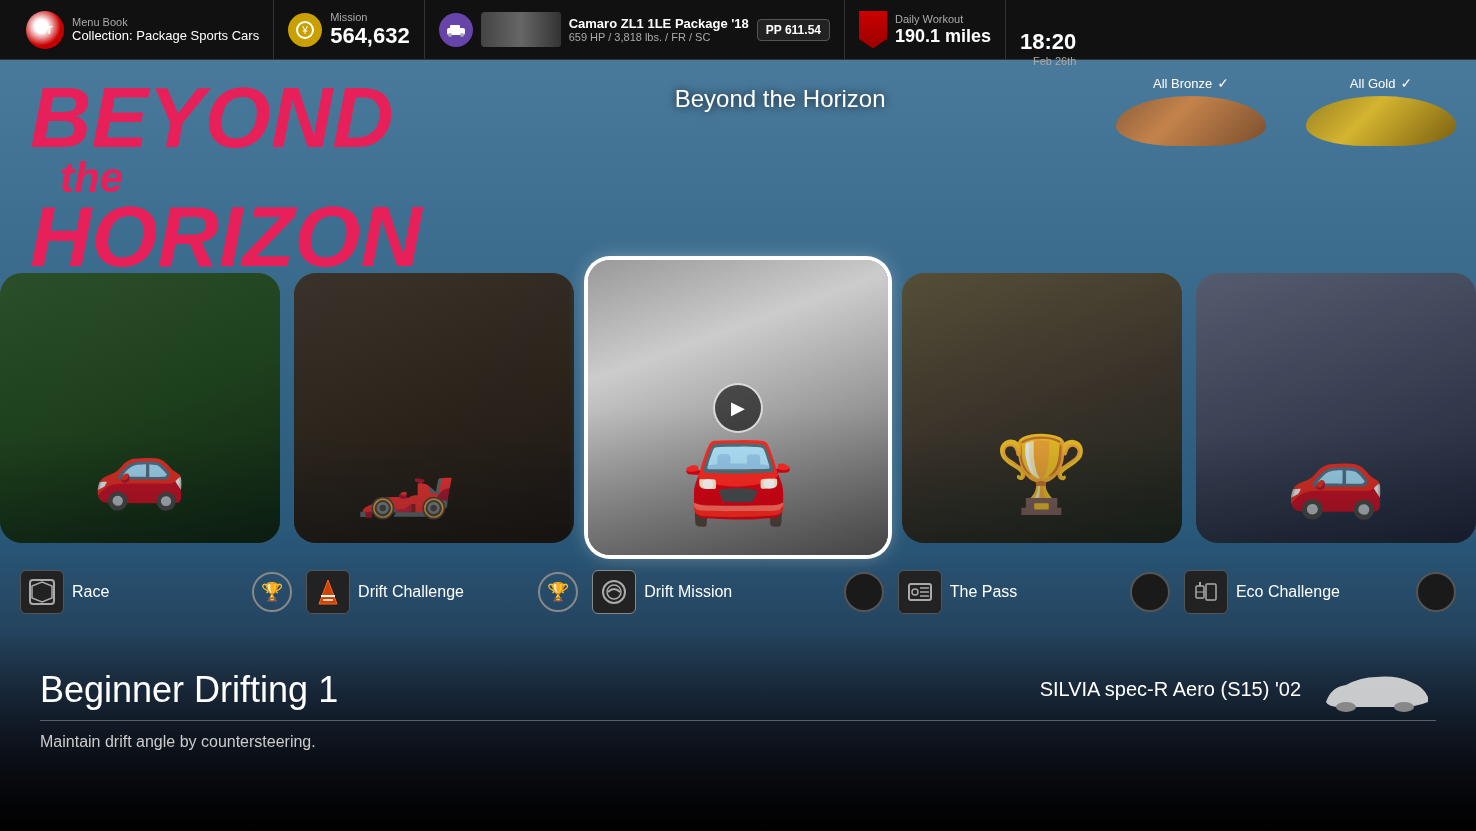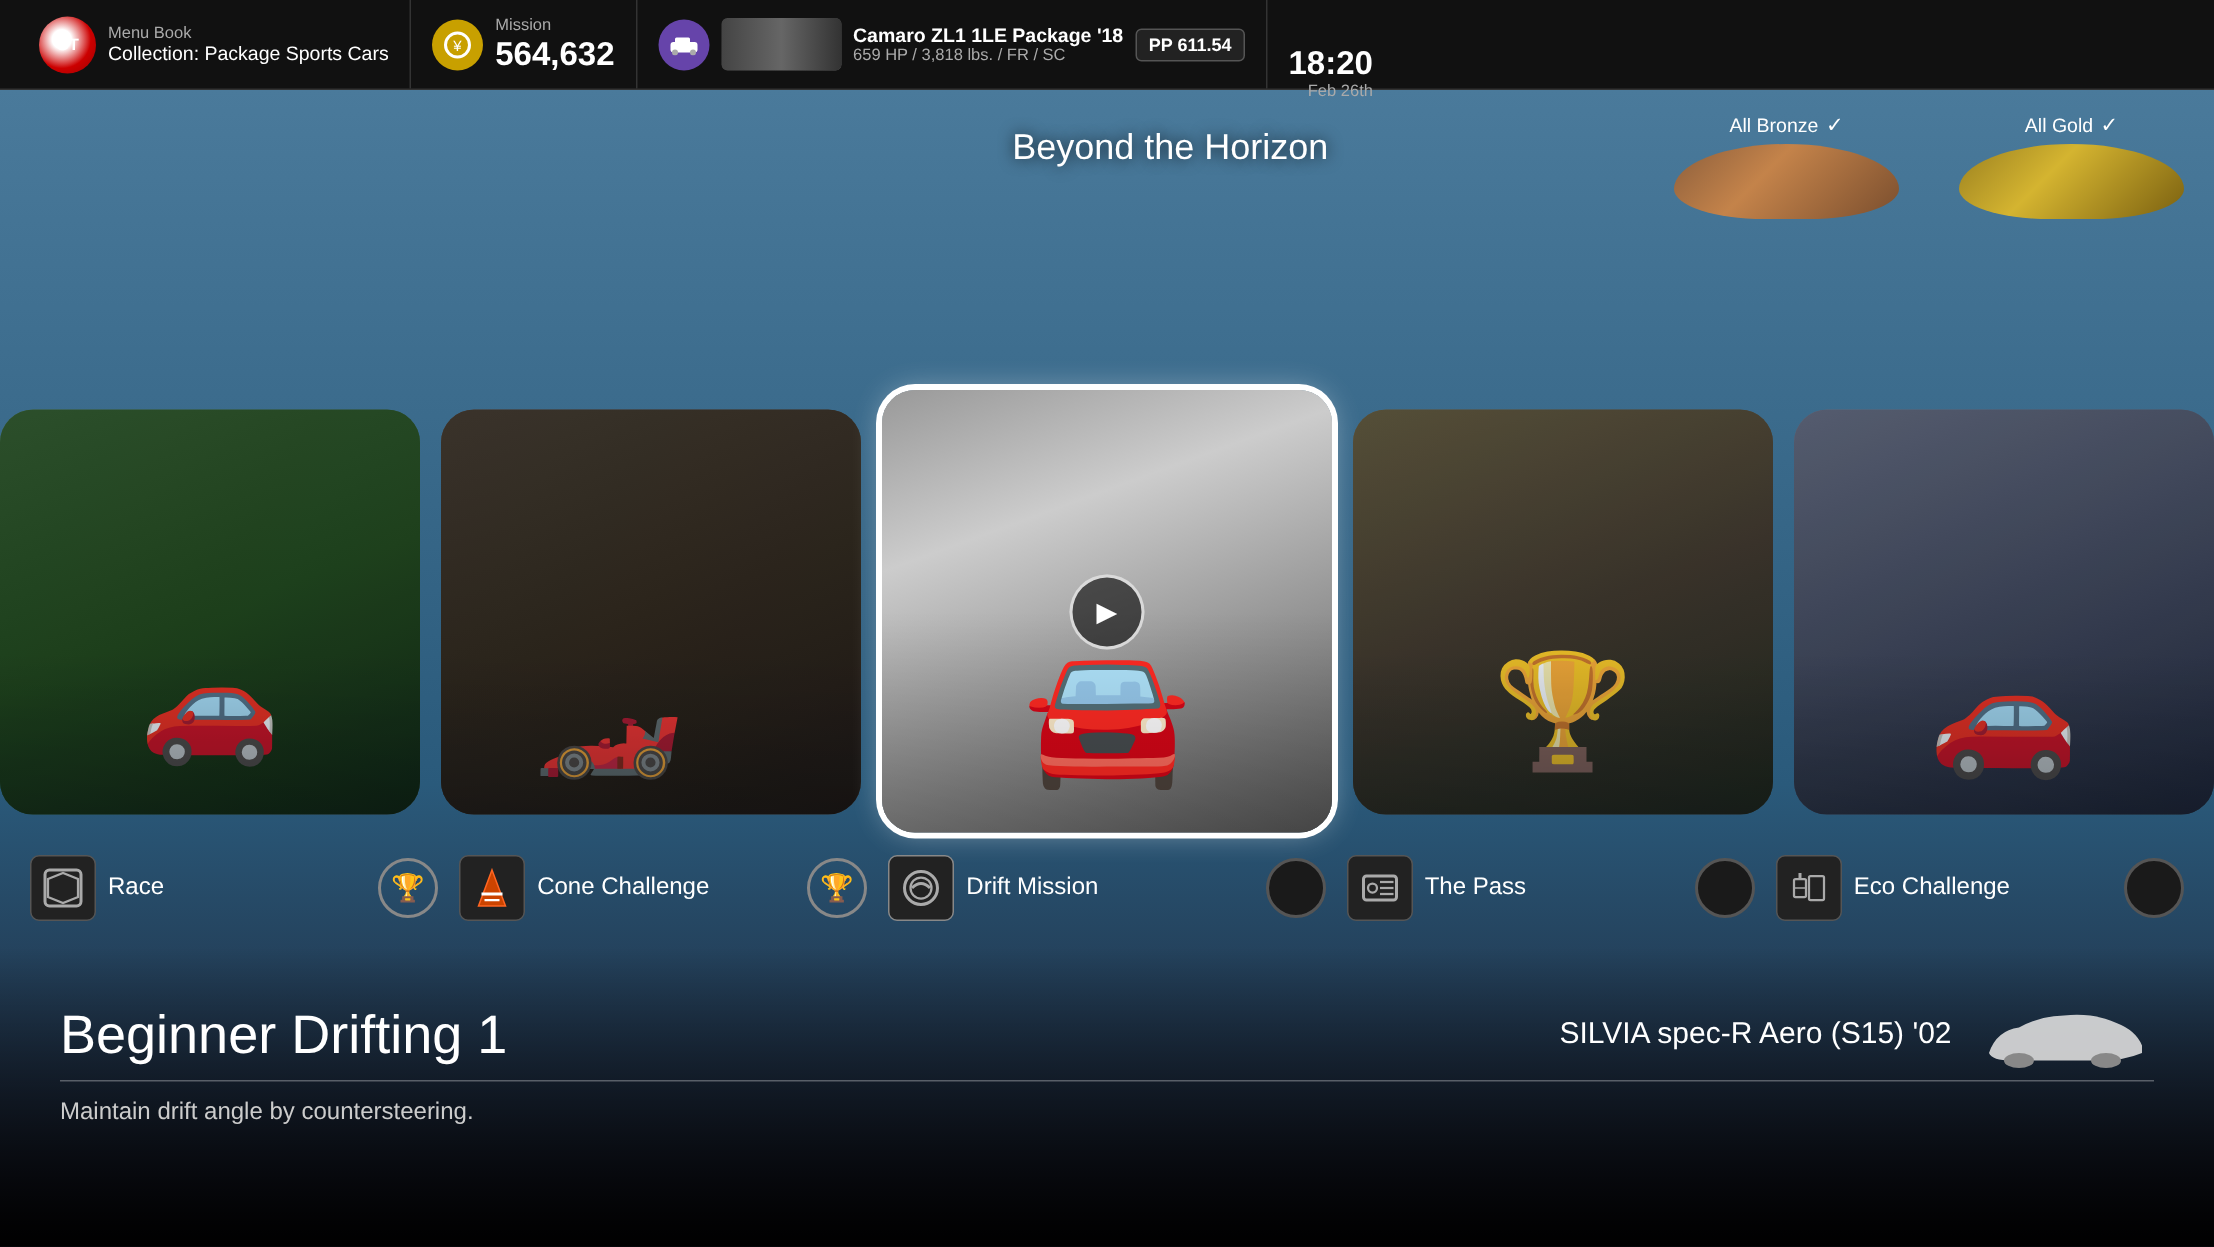--- a/index.html
+++ b/index.html
@@ -401,31 +401,43 @@
       <div style="width:100%;height:100%;background:linear-gradient(90deg,#444 0%,#666 50%,#333 100%);border-radius:4px;"></div>
     </div>
     <div>
       <div class="tb-car-name">Camaro ZL1 1LE Package '18</div>
       <div class="tb-car-sub">659 HP / 3,818 lbs. / FR / SC</div>
     </div>
     <div class="pp-badge">PP 611.54</div>
   </div>
 
 
+  <div class="tb-section">
+    <div class="daily-icon"></div>
+    <div>
+      <div class="tb-small">Daily Workout</div>
+      <div class="tb-large">190.1 miles</div>
+    </div>
+  </div>
 
   <div class="tb-section" style="border-right:none;margin-top:36px;">
     <div>
       <div class="tb-time">18:20</div>
       <div class="tb-date">Feb 26th</div>
     </div>
   </div>
 </div>
 
 <div id="main">
 
+  <div id="event-title-large">
+    <div class="beyond-text">Beyond</div>
+    <span class="the-text">the</span>
+    <span class="horizon-text">Horizon</span>
+  </div>
 
   <div id="center-title">Beyond the Horizon</div>
 
   <div id="rewards">
     <div class="reward-item">
       <div class="reward-label">
         <span>All Bronze</span>
         <span class="check-mark">✓</span>
       </div>
       <div class="bronze-car"></div>
@@ -488,21 +500,21 @@
     </div>
 
     <div class="label-group">
       <div class="event-icon" style="background:#222;border:1px solid #555;">
         <svg width="26" height="28" viewBox="0 0 26 28">
             <polygon points="13,2 22,26 4,26" fill="#cc4400" stroke="#ff6622" stroke-width="1"></polygon>
             <line x1="6" y1="18" x2="20" y2="18" stroke="#fff" stroke-width="2"></line>
             <line x1="8" y1="22" x2="18" y2="22" stroke="#fff" stroke-width="1.5"></line>
           </svg>
       </div>
-      <div class="event-type-label">Cone Challenge</div>
+      <div class="event-type-label">Drift Challenge</div>
       <div class="event-status-circle trophy">🏆</div>
     </div>
 
     <div class="label-group active-label">
       <div class="event-icon" style="background:#222;border:1px solid #888;">
         <svg width="28" height="28" viewBox="0 0 28 28">
             <circle cx="14" cy="14" r="11" fill="none" stroke="#aaa" stroke-width="2"></circle>
             <circle cx="14" cy="14" r="7" fill="none" stroke="#aaa" stroke-width="1.5"></circle>
             <path d="M8 14 Q14 8 20 14" fill="none" stroke="#aaa" stroke-width="2"></path>
           </svg>

